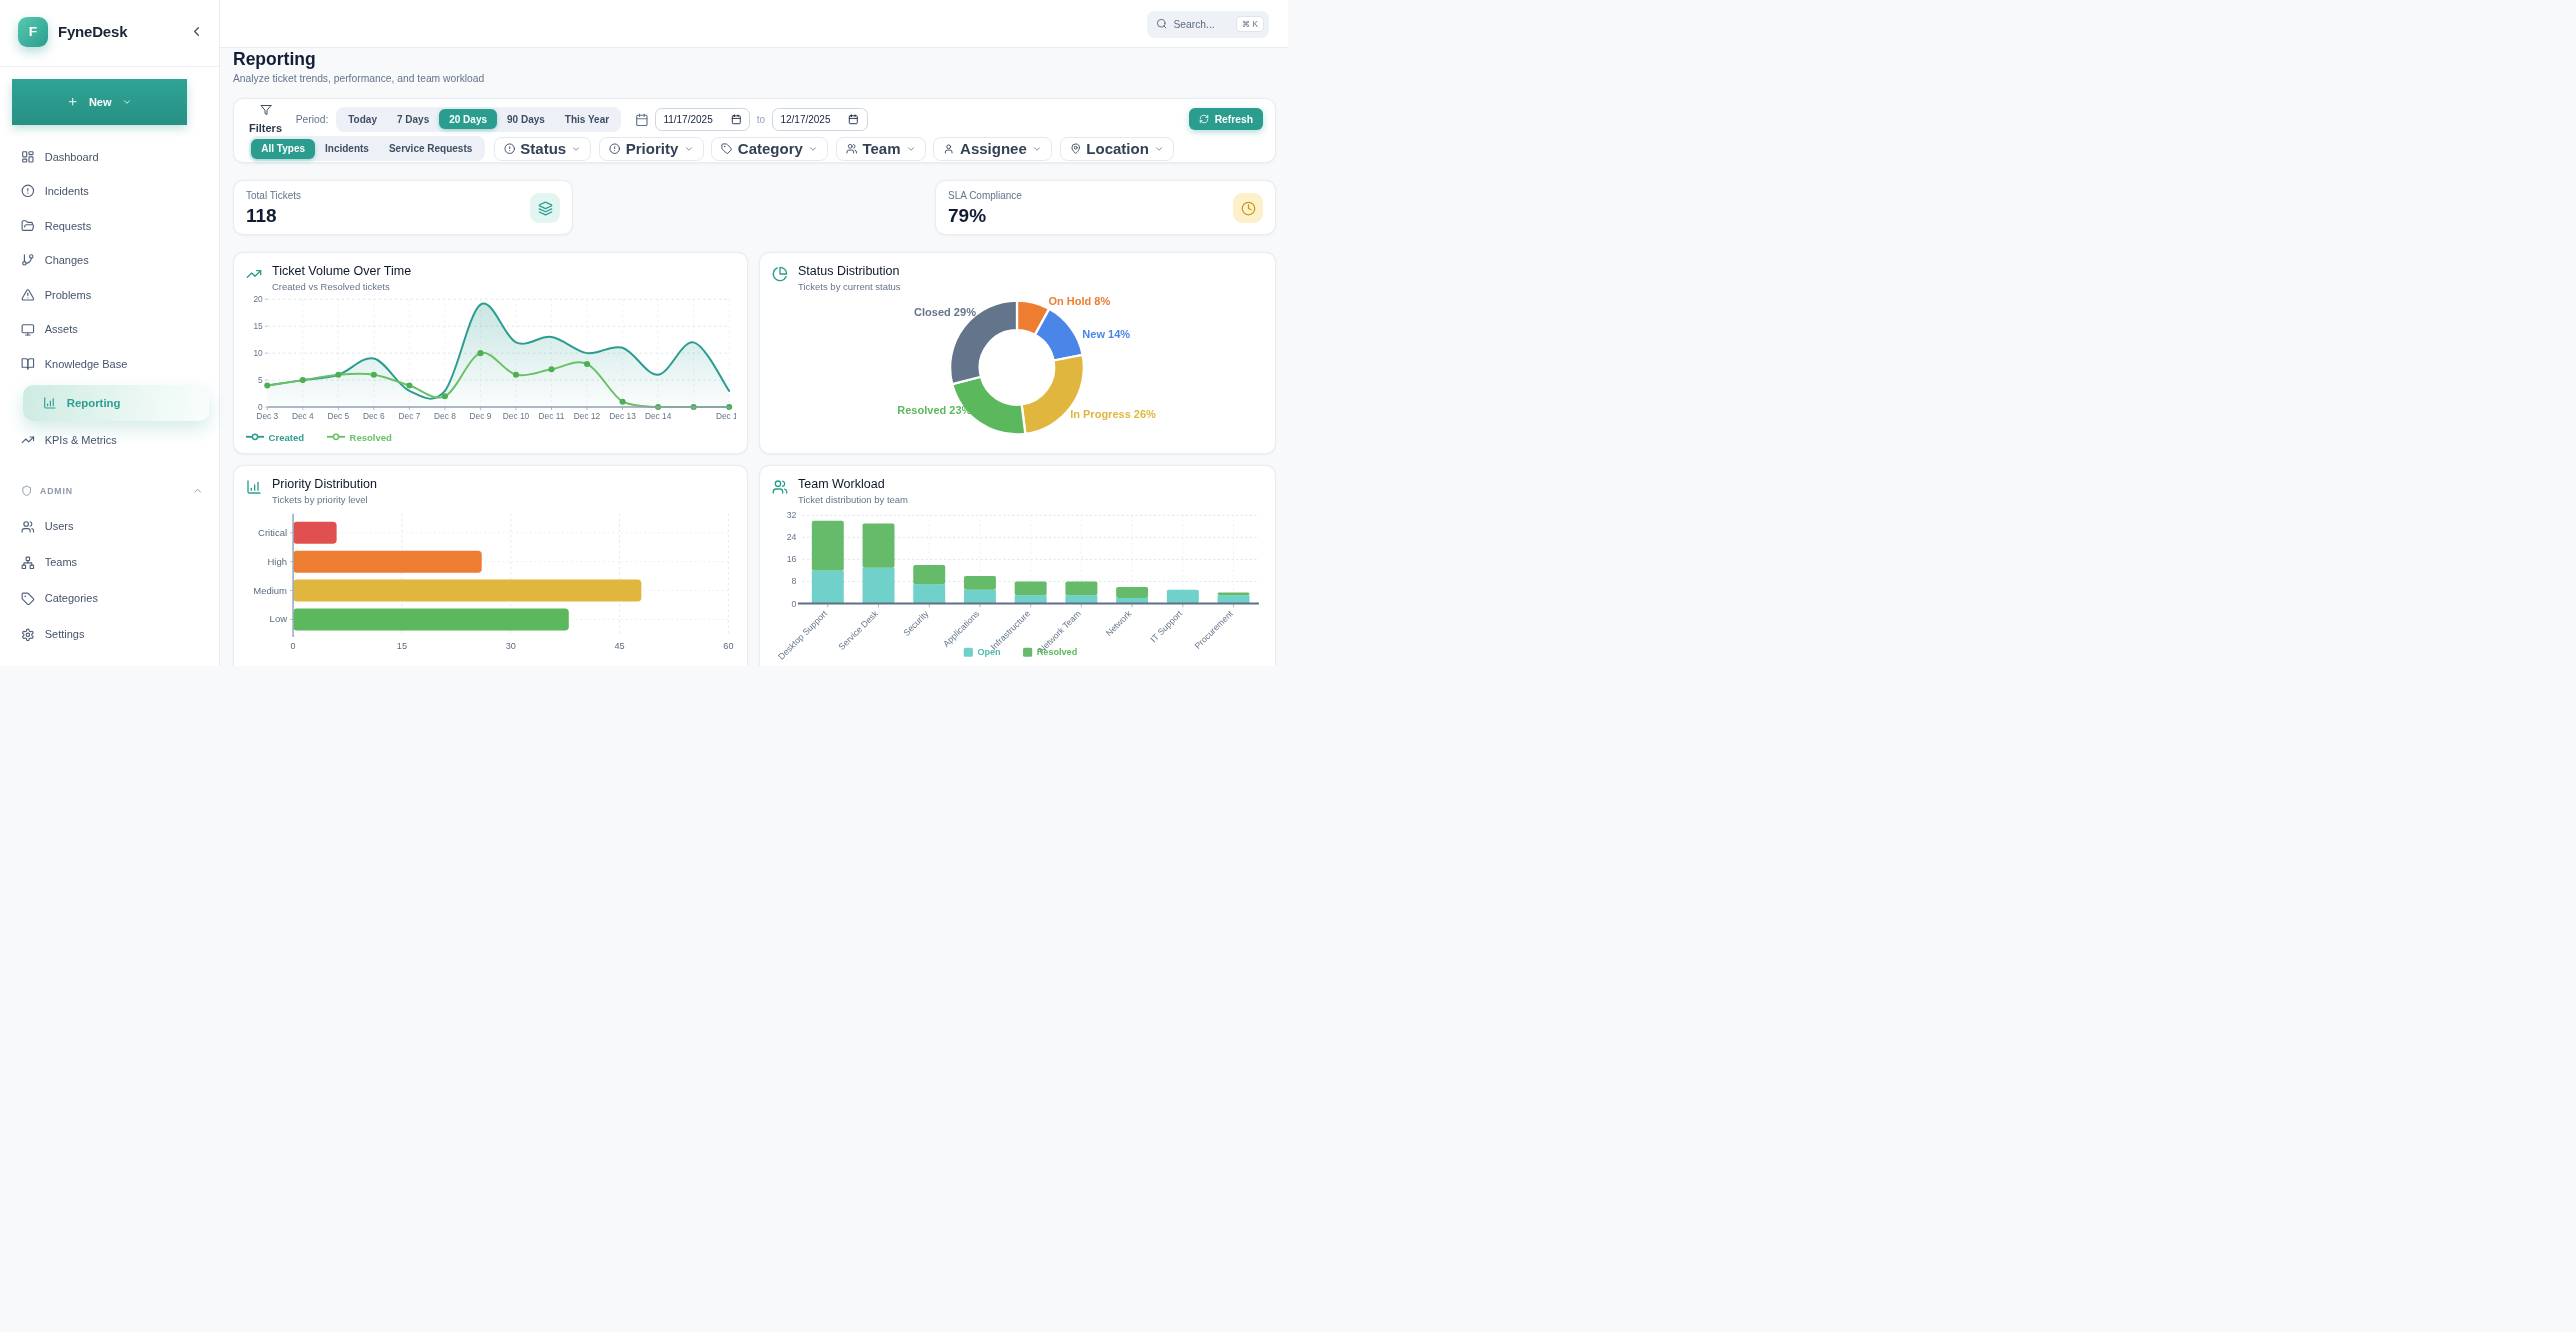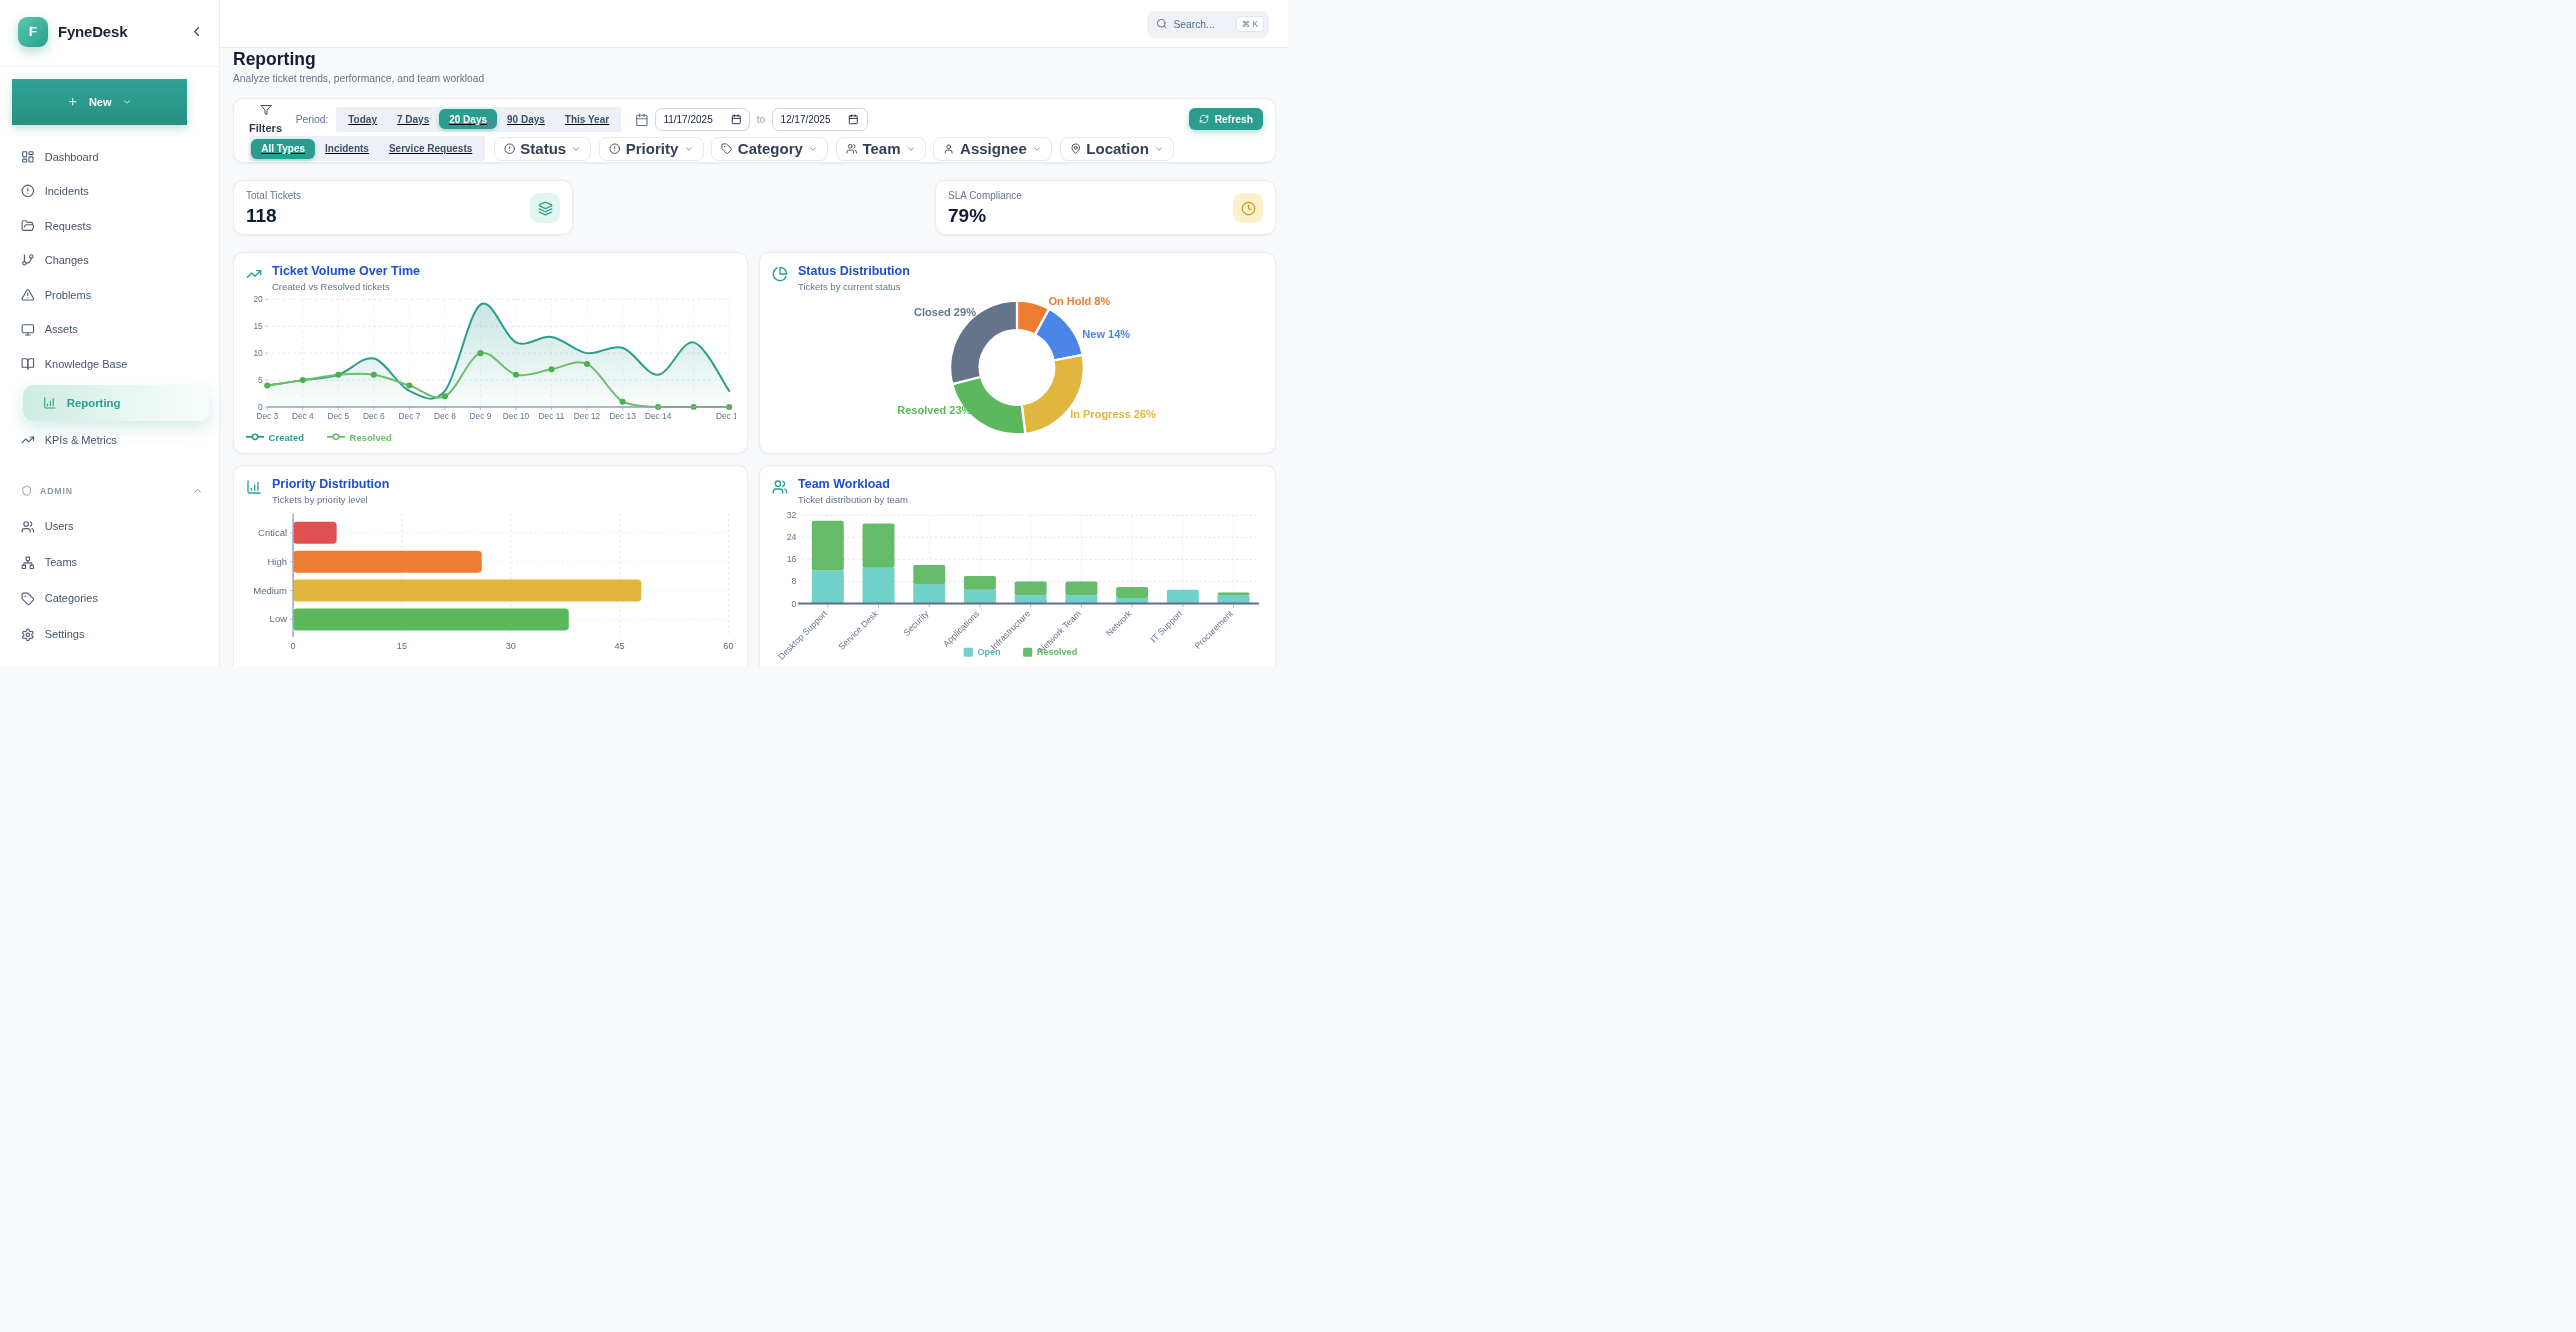--- a/index.html
+++ b/index.html
@@ -55,21 +55,21 @@
 
   
   .card { position:absolute; background:#fff; border:0.8px solid #e8edf3; border-radius:10.6px;
           box-shadow:0 0.8px 2.3px rgba(16,24,40,.05); }
   .filters-card { left:233px; top:98px; width:1043px; height:65px; padding:8.4px 12px 8.4px 15px; }
   .f-row { display:flex; align-items:center; height:24px; }
   .f-row + .f-row { margin-top:5.3px; }
   .f-label { display:flex; align-items:center; gap:6px; font-size:11px; font-weight:700; color:#2b3850;flex-direction:column; }
   .f-label .ic { width:12px; height:12px; color:#3f4e63; }
   .period-label { font-size:10.3px; color:#64748b; margin:0 7.6px 0 13.7px; }
-  .seg { background:#edf1f7; border-radius:2px; padding:2.3px; display:flex; align-items:center;text-decoration:underline; }
+  .seg { background:#edf1f7; border-radius:8px; padding:2.3px; display:flex; align-items:center; }
   .seg button { border:none; background:transparent; font-family:inherit; font-size:10px; color:#3f4e63;
                 padding:4.6px 10px; border-radius:6px; cursor:pointer; font-weight:600; white-space:nowrap; }
   .seg button.active { background:#2a9d8f; color:#fff; box-shadow:0 1.5px 4.6px rgba(42,157,143,.4); }
   .cal-ic { width:13.7px; height:13.7px; color:#64748b; margin:0 6px 0 13.7px; }
   .date-pill { height:23.6px; border:0.8px solid #cdd6e1; border-radius:6.8px; display:flex; align-items:center;
                gap:18px; padding:0 7.6px; font-size:10px; color:#17233d; cursor:pointer; background:#fff; }
   .date-pill .ic { width:10.6px; height:10.6px; color:#17233d; }
   .to-label { margin:0 6.8px; font-size:10px; color:#94a3b8; }
   .spacer { flex:1; }
   .refresh-btn { height:22px; background:#2a9d8f; color:#fff; border:none; border-radius:6px; font-family:inherit;
@@ -87,21 +87,21 @@
   .stat-label { font-size:10px; color:#64748b; font-weight:500; }
   .stat-value { font-size:19px; font-weight:800; color:#111c33; margin-top:3.8px; }
   .stat-ic { position:absolute; right:12px; top:12px; width:30px; height:30px; border-radius:9px;
              display:flex; align-items:center; justify-content:center; }
   .stat-ic .ic { width:15px; height:15px; }
 
   
   .chart-card { padding:10.6px 12px; }
   .c-head { display:flex; gap:10px; }
   .c-head .ic { width:16px; height:16px; color:#2a9d8f; margin-top:2.3px; flex:0 0 auto; }
-  .c-title { font-size:12.5px; font-weight:700; color:#1d4ed8; }
+  .c-title { font-size:12.5px; font-weight:400; color:#0f172a; }
   .c-sub { font-size:9.5px; color:#64748b; margin-top:3px; }
   .legend { display:flex; justify-content:flex-start; gap:23px; margin-top:1.5px; }
   .legend .li { display:flex; align-items:center; gap:4.6px; font-size:9.5px; font-weight:600; }
 
   .ic svg { width:100%; height:100%; display:block; }
 </style>
 </head>
 <body>
 
 <div class="app">

